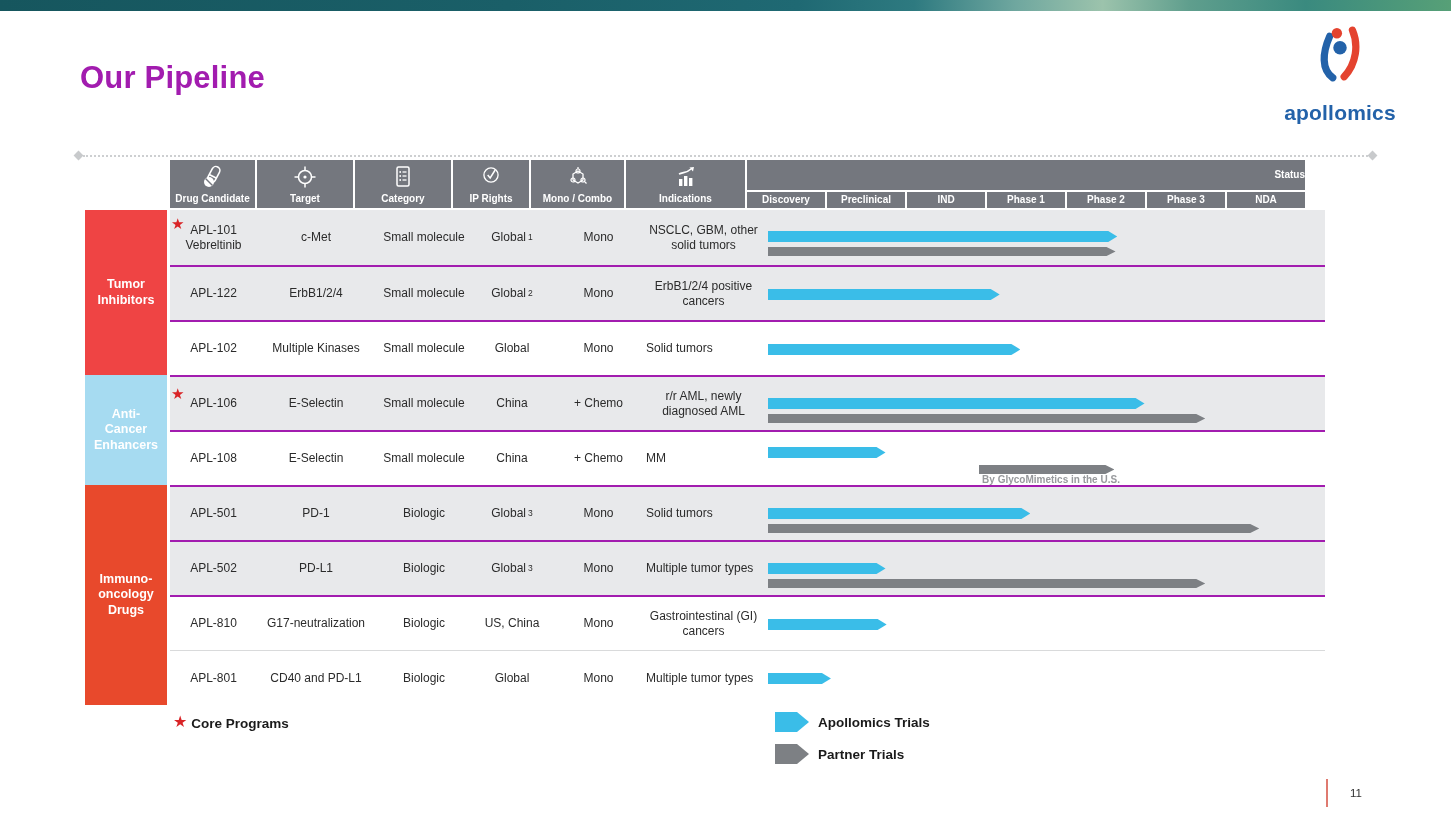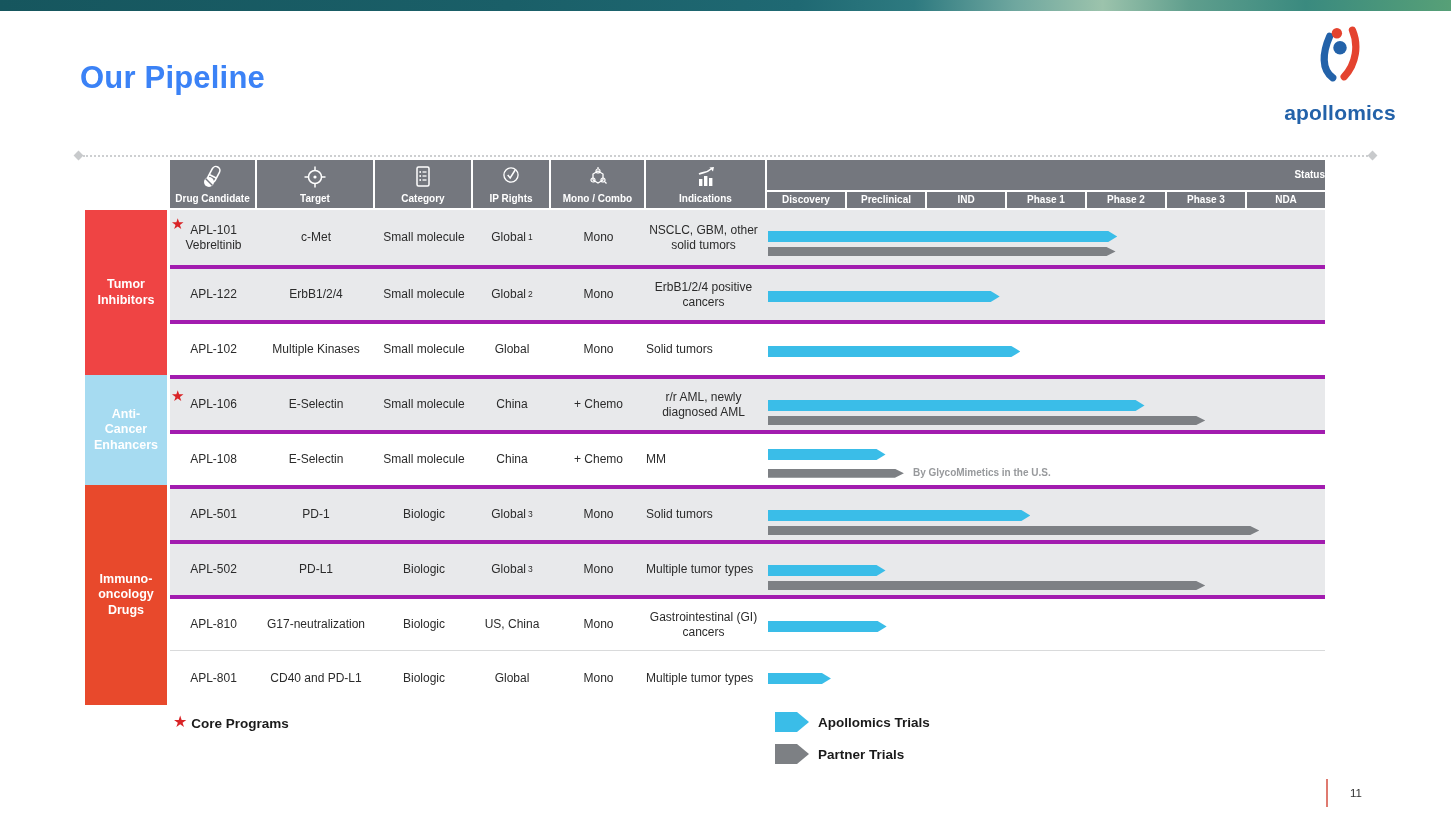--- a/index.html
+++ b/index.html
@@ -1,57 +1,57 @@
 <!DOCTYPE html>
 <html><head>
 <meta charset="utf-8">
 <style>
   html,body{margin:0;padding:0;background:#fff;}
   .slide{position:relative;width:1451px;height:816px;background:#fff;overflow:hidden;
          font-family:"Liberation Sans",sans-serif;color:#2b2b2b;}
   .topbar{position:absolute;left:0;top:0;width:100%;height:11px;
     background:linear-gradient(90deg,#16565E 0%,#1A5F68 35%,#1F6973 55%,#2E7A80 63%,#6FA79F 70%,#9CC3AC 76%,#5F9E8D 82%,#3A8A7F 90%,#57A077 100%);}
-  .title{position:absolute;left:80px;top:60px;font-size:31px;font-weight:bold;color:#3b82f6;letter-spacing:.2px;}
+  .title{position:absolute;left:80px;top:60px;font-size:31px;font-weight:bold;color:#a21caf;letter-spacing:.2px;}
 
   
   .logo{position:absolute;right:52px;top:26px;width:118px;text-align:center;}
   .logo-text{color:#2362A9;font-weight:bold;font-size:21px;letter-spacing:.2px;line-height:1;margin-top:18px;}
 
   
   .divider{position:absolute;left:75px;top:152px;width:1301px;height:8px;}
   .divider .dots{position:absolute;left:8px;right:8px;top:3px;border-top:2px dotted #CDCFD1;}
   .divider .dia{position:absolute;top:0;width:7px;height:7px;background:#C8CACC;transform:rotate(45deg);}
   .divider .dia.l{left:0;} .divider .dia.r{right:0;}
 
   
   .pipeline{position:absolute;left:85px;top:160px;width:1240px;}
   .hdr{display:flex;margin-left:85px;height:48px;}
   .hcell{background:#74777E;color:#fff;margin-right:2px;display:flex;flex-direction:column;
          align-items:center;justify-content:space-between;padding:5px 0 4px;box-sizing:border-box;}
   .hcell .hlbl{font-size:10px;font-weight:bold;white-space:nowrap;}
-  .w-drug{width:85px;} .w-target{width:116px;} .w-cat{width:96px;} .w-ip{width:76px;gap:8px;} .w-mono{width:93px;} .w-ind{width:119px;}
+  .w-drug{width:85px;} .w-target{width:96px;} .w-cat{width:96px;} .w-ip{width:76px;gap:8px;} .w-mono{width:93px;} .w-ind{width:119px;}
   .status-head{width:558px;display:flex;flex-direction:column;}
   .status-title{background:#74777E;color:#fff;font-size:10px;font-weight:bold;text-align:right;
                 height:30px;line-height:30px;margin-bottom:2px;}
   .status-cols{display:flex;height:16px;}
   .scol{flex:1;background:#74777E;color:#fff;font-size:10px;font-weight:bold;text-align:center;
         line-height:16px;margin-right:2px;}
   .scol:last-child{margin-right:0;}
 
   .tbody{position:relative;margin-top:2px;}
   .groups{position:absolute;left:0;top:0;width:82px;}
   .grp{display:flex;align-items:center;justify-content:center;text-align:center;
        color:#fff;font-weight:bold;font-size:12.5px;line-height:1.25;padding:0 6px;box-sizing:border-box;}
   .grp-1{height:165px;background:#ef4444;}
   .grp-2{height:110px;background:#A6DBF1;}
   .grp-3{height:220px;background:#E8492C;}
 
   .rows{margin-left:85px;width:1155px;}
   .row{display:flex;height:55px;box-sizing:border-box;}
-  .row + .row{border-top:4px solid #a21caf;}
+  .row + .row{border-top:2px solid #a21caf;}
   .row.thinline{border-top:1px solid #D9DADB;}
   .bg-g{background:#E8E9EB;} .bg-w{background:#fff;}
   .cell{display:flex;align-items:center;justify-content:center;text-align:center;
         font-size:12px;line-height:1.25;color:#2b2b2b;box-sizing:border-box;}
   .c-drug{width:87px;position:relative;}
   .c-target{width:118px;} .c-cat{width:98px;} .c-ip{width:78px;} .c-mono{width:95px;}
   .c-ind{width:121px;justify-content:flex-start;text-align:center;padding-right:6px;}
   .c-status{width:558px;position:relative;}
   .star{position:absolute;left:1px;top:6px;color:#D92427;font-size:15px;line-height:1;}
   .star.inline-top{top:9px;}
@@ -271,21 +271,21 @@
           <div class="cell c-drug">APL-108</div>
           <div class="cell c-target">E-Selectin</div>
           <div class="cell c-cat">Small molecule</div>
           <div class="cell c-ip">China</div>
           <div class="cell c-mono">+ Chemo</div>
           <div class="cell c-ind">MM</div>
           <div class="cell c-status">
             <div class="bar-line" style="top:15px;">
                 <div class="bar blue" style="width: 21.1%;"></div>
               </div>
-            <div class="bar-line" style="top:33px;">
+            <div class="bar-line" style="top:33px;flex-direction:column;">
               <div class="bar gray" style="width: 24.4%;"></div>
               <span class="bar-note">By GlycoMimetics in the U.S.</span>
             </div>
           </div>
         </div>
 
         <div class="row bg-g">
           <div class="cell c-drug">APL-501</div>
           <div class="cell c-target">PD-1</div>
           <div class="cell c-cat">Biologic</div>

